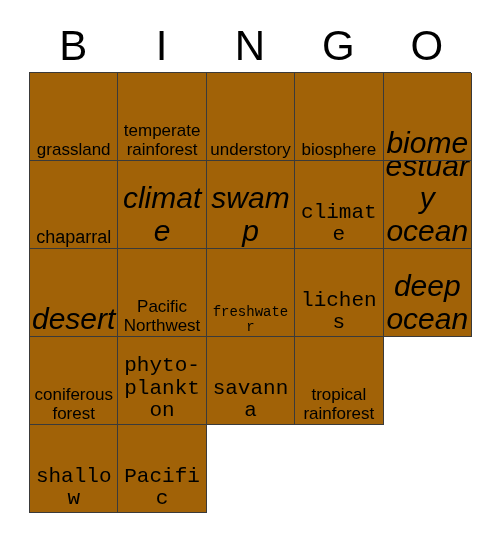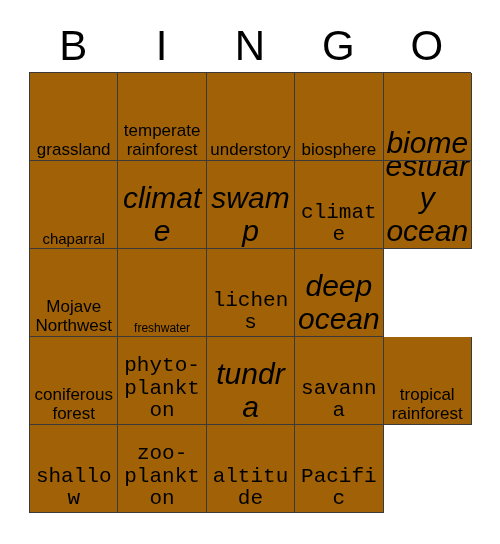--- a/index.html
+++ b/index.html
@@ -71,22 +71,22 @@
   .cell-text {
     display: block;
     width: 100%;
     line-height: 1.08;
     word-wrap: break-word;
     overflow-wrap: break-word;
     hyphens: none;
   }
 
   
-  .fs-xs  { font-size: 12px; }
-  .fs-s   { font-size: 15px; }
+  .fs-xs  { font-size: 14px; font-family: Liberation Mono, monospace; }
+  .fs-s   { font-size: 18px; }
   .fs-m   { font-size: 17px; }
   .fs-l   { font-size: 21px; font-family: Liberation Mono, monospace; }
   .fs-xl  { font-size: 30px; font-style: italic; }
 </style>
 </head>
 <body>
 
 <div id="bingo-card">
 
   <div class="header-row">
@@ -130,60 +130,54 @@
       <div class="cell">
           <span class="cell-text fs-l">climate</span>
         </div>
       <div class="cell">
           <span class="cell-text fs-xl">estuary ocean</span>
         </div>
     </div>
 
     <div class="grid-row">
       <div class="cell">
-          <span class="cell-text fs-m">Mojave Northwest</span>
+          <span class="cell-text fs-xl">desert</span>
+        </div>
+      <div class="cell">
+          <span class="cell-text fs-m">Pacific Northwest</span>
         </div>
       <div class="cell">
           <span class="cell-text fs-xs">freshwater</span>
         </div>
       <div class="cell">
           <span class="cell-text fs-l">lichens</span>
         </div>
       <div class="cell">
           <span class="cell-text fs-xl">deep ocean</span>
         </div>
     </div>
 
     <div class="grid-row">
       <div class="cell">
           <span class="cell-text fs-m">coniferous forest</span>
         </div>
       <div class="cell">
           <span class="cell-text fs-l">phyto-plankton</span>
         </div>
       <div class="cell">
-          <span class="cell-text fs-xl">tundra</span>
-        </div>
-      <div class="cell">
           <span class="cell-text fs-l">savanna</span>
         </div>
       <div class="cell">
           <span class="cell-text fs-m">tropical rainforest</span>
         </div>
     </div>
 
     <div class="grid-row">
       <div class="cell">
           <span class="cell-text fs-l">shallow</span>
         </div>
       <div class="cell">
-          <span class="cell-text fs-l">zoo-plankton</span>
-        </div>
-      <div class="cell">
-          <span class="cell-text fs-l">altitude</span>
-        </div>
-      <div class="cell">
           <span class="cell-text fs-l">Pacific</span>
         </div>
     </div>
 
   </div>
 </div>
 
 </body></html>

